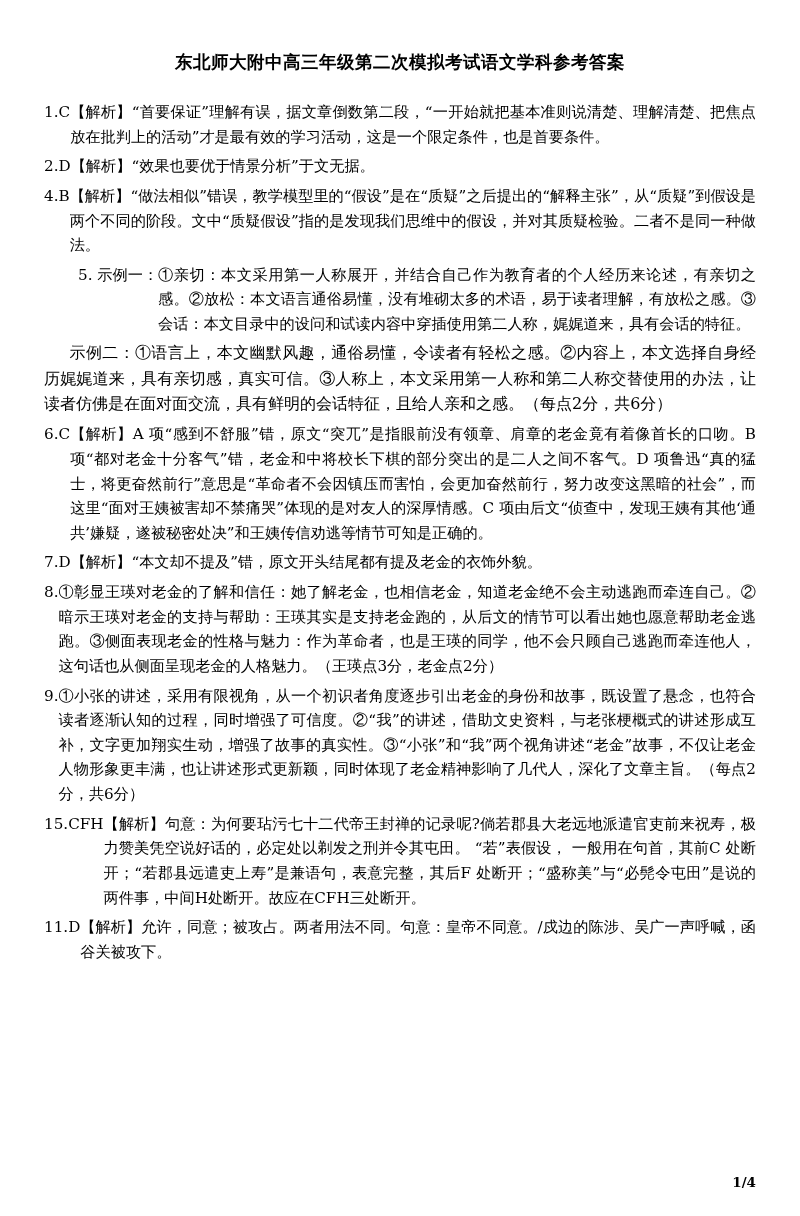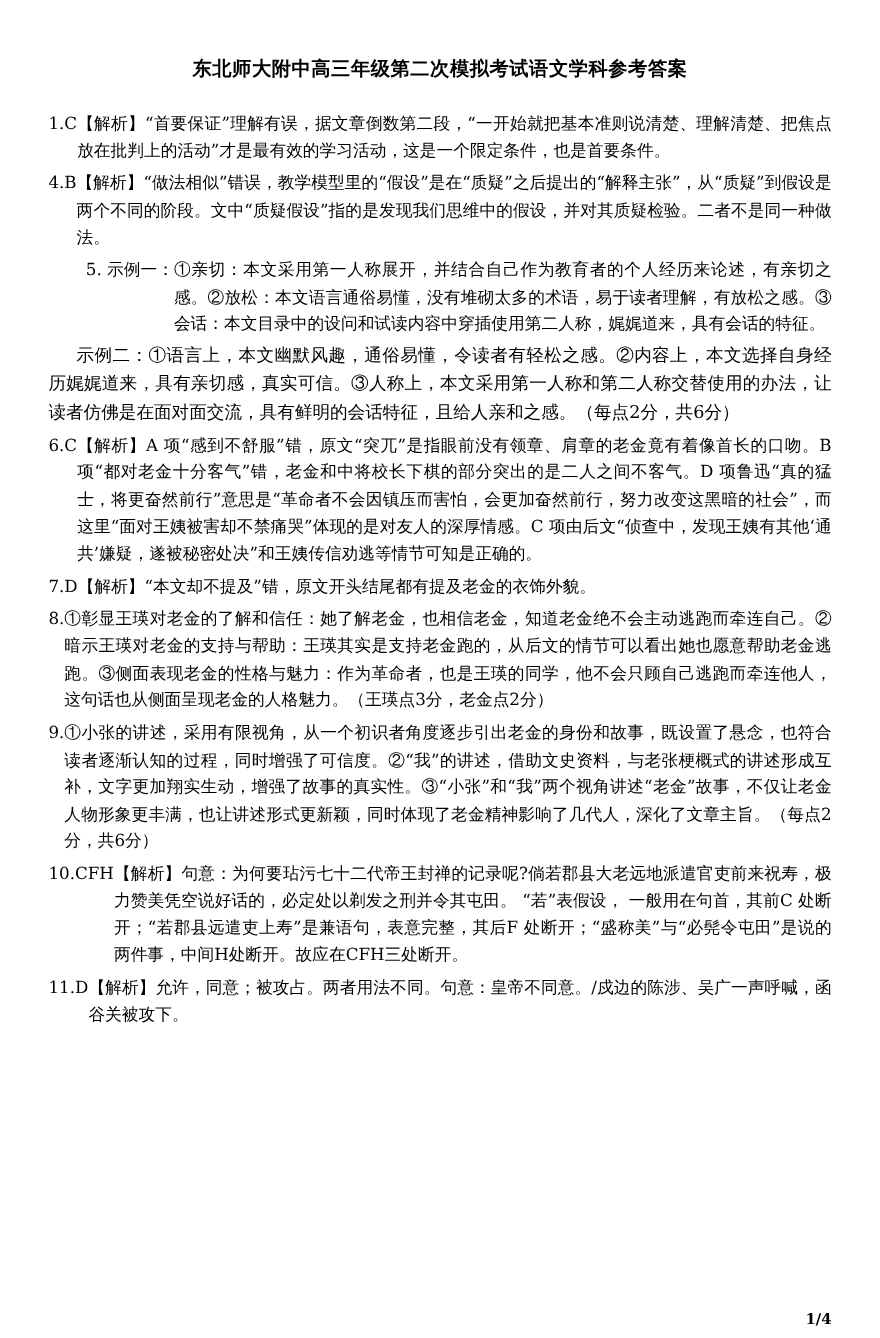--- a/index.html
+++ b/index.html
@@ -54,39 +54,43 @@
     font-size: 16px;
     line-height: 1.62;
     margin-bottom: 5px;
   }
   .indent1 {
     text-indent: 1.6em;
   }
   .page-num {
     position: absolute;
     right: 44px;
-    bottom: 8px;
+    bottom: 26px;
     font-size: 13.5px;
     font-weight: bold;
     font-family: "DejaVu Serif", "Liberation Serif", serif;
   }
   .tight { margin-bottom: 3px; margin-left: 34px; }
 </style>
 </head>
 <body>
 
 <div class="page">
 
   <div class="doc-title">东北师大附中高三年级第二次模拟考试语文学科参考答案</div>
 
   <div class="item">
     <span class="num">1.C</span>
     <span class="body">【解析】“首要保证”理解有误，据文章倒数第二段，“一开始就把基本准则说清楚、理解清楚、把焦点放在批判上的活动”才是最有效的学习活动，这是一个限定条件，也是首要条件。</span>
   </div>
 
+  <div class="item">
+    <span class="num">2.D</span>
+    <span class="body">【解析】“效果也要优于情景分析”于文无据。</span>
+  </div>
 
 
   <div class="item">
     <span class="num">4.B</span>
     <span class="body">【解析】“做法相似”错误，教学模型里的“假设”是在“质疑”之后提出的“解释主张”，从“质疑”到假设是两个不同的阶段。文中“质疑假设”指的是发现我们思维中的假设，并对其质疑检验。二者不是同一种做法。</span>
   </div>
 
   <div class="item tight">
     <span class="num">5. 示例一：</span>
     <span class="body">①亲切：本文采用第一人称展开，并结合自己作为教育者的个人经历来论述，有亲切之感。②放松：本文语言通俗易懂，没有堆砌太多的术语，易于读者理解，有放松之感。③会话：本文目录中的设问和试读内容中穿插使用第二人称，娓娓道来，具有会话的特征。</span>
@@ -107,21 +111,21 @@
     <span class="num">8.</span>
     <span class="body">①彰显王瑛对老金的了解和信任：她了解老金，也相信老金，知道老金绝不会主动逃跑而牵连自己。②暗示王瑛对老金的支持与帮助：王瑛其实是支持老金跑的，从后文的情节可以看出她也愿意帮助老金逃跑。③侧面表现老金的性格与魅力：作为革命者，也是王瑛的同学，他不会只顾自己逃跑而牵连他人，这句话也从侧面呈现老金的人格魅力。（王瑛点3分，老金点2分）</span>
   </div>
 
   <div class="item">
     <span class="num">9.</span>
     <span class="body">①小张的讲述，采用有限视角，从一个初识者角度逐步引出老金的身份和故事，既设置了悬念，也符合读者逐渐认知的过程，同时增强了可信度。②“我”的讲述，借助文史资料，与老张梗概式的讲述形成互补，文字更加翔实生动，增强了故事的真实性。③“小张”和“我”两个视角讲述“老金”故事，不仅让老金人物形象更丰满，也让讲述形式更新颖，同时体现了老金精神影响了几代人，深化了文章主旨。（每点2分，共6分）</span>
   </div>
 
   <div class="item">
-    <span class="num">10.CFH</span>
+    <span class="num">15.CFH</span>
     <span class="body">【解析】句意：为何要玷污七十二代帝王封禅的记录呢?倘若郡县大老远地派遣官吏前来祝寿，极力赞美凭空说好话的，必定处以剃发之刑并令其屯田。 “若”表假设， 一般用在句首，其前C 处断开；“若郡县远遣吏上寿”是兼语句，表意完整，其后F 处断开；“盛称美”与“必髡令屯田”是说的两件事，中间H处断开。故应在CFH三处断开。</span>
   </div>
 
   <div class="item">
     <span class="num">11.D</span>
     <span class="body">【解析】允许，同意；被攻占。两者用法不同。句意：皇帝不同意。/戍边的陈涉、吴广一声呼喊，函谷关被攻下。</span>
   </div>
 
 
   <div class="page-num">1/4</div>

